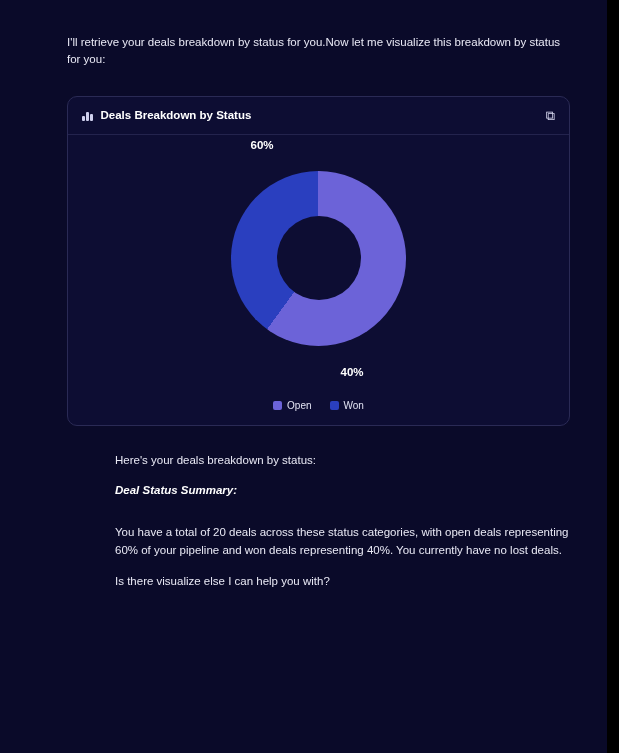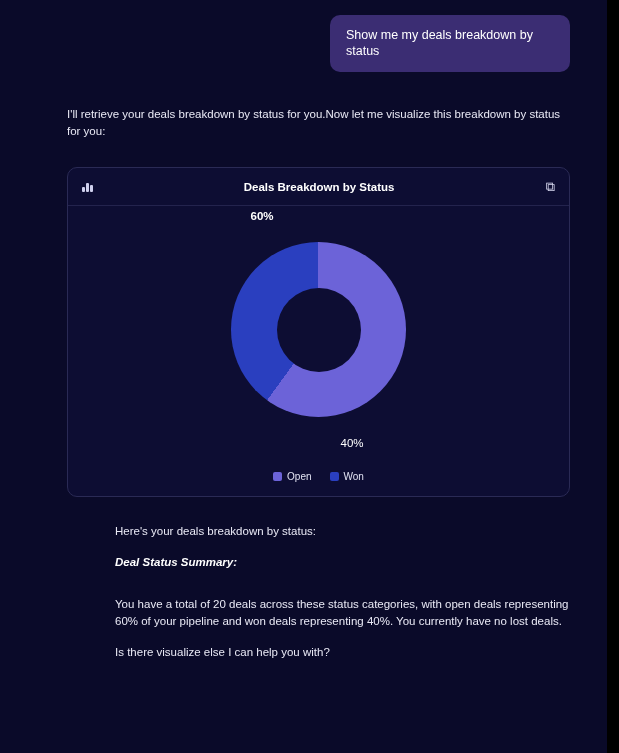--- a/index.html
+++ b/index.html
@@ -52,21 +52,20 @@
     padding: 34px 40px 0 67px;
     line-height: 1.5;
   }
   
   .card {
     margin: 27px 43px 0 67px;
     border: 1px solid #2a2a55;
     border-radius: 10px;
     background: #0d0d33;
     overflow: hidden;
-    text-align: center;
   }
   .card-header {
     display: flex;
     align-items: center;
     gap: 8px;
     padding: 12px 14px;
     border-bottom: 1px solid #23234d;
   }
   .card-title {
     color: #ffffff;
@@ -113,21 +112,21 @@
     font-size: 11.5px;
     font-weight: bold;
   }
   .label-won {
     position: absolute;
     left: 50%;
     bottom: -32px;
     transform: translateX(22px);
     color: #ffffff;
     font-size: 11.5px;
-    font-weight: normal;
+    font-weight: bold;
   }
   .legend {
     position: absolute;
     bottom: 14px;
     left: 0; right: 0;
     display: flex;
     justify-content: center;
     gap: 18px;
   }
   .legend-item { display: flex; align-items: center; gap: 5px; }
@@ -145,23 +144,20 @@
   .summary .heading { font-weight: bold; color: #ffffff; margin-bottom: 24px; font-style: italic; }
   .summary ul { margin: 0 0 13px 0; padding-left: 20px; }
   .summary li { margin-bottom: 4px; }
   .summary li b { color: #ffffff; }
 </style>
 </head>
 <body>
 
 <div class="page">
 
-  <div class="user-row">
-    <div class="user-bubble">Show me my deals breakdown by status</div>
-  </div>
 
   <div class="assistant-intro">I'll retrieve your deals breakdown by status for you.Now let me visualize this breakdown by status for you:</div>
 
   <div class="card">
     <div class="card-header">
       <span class="bars-icon">
           <i></i>
           <i></i>
           <i></i>
         </span>

